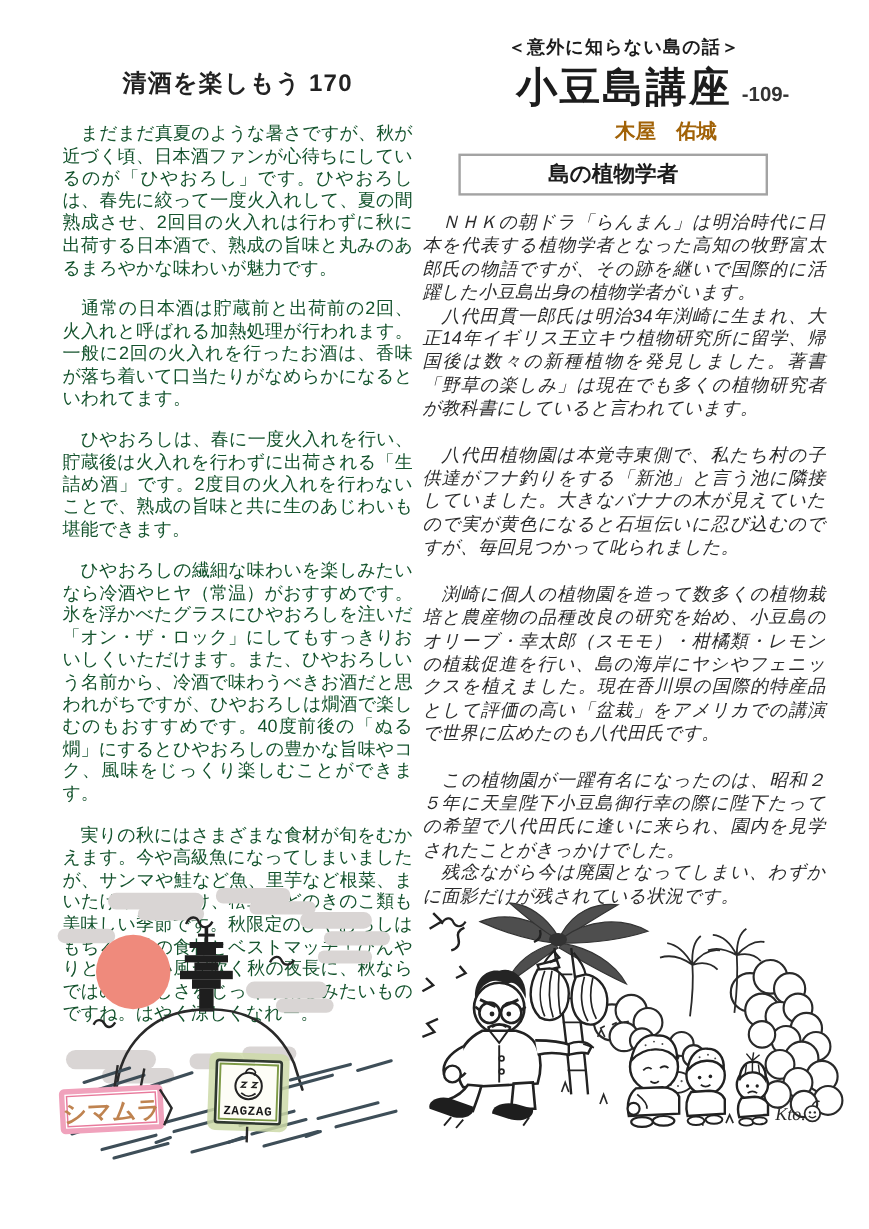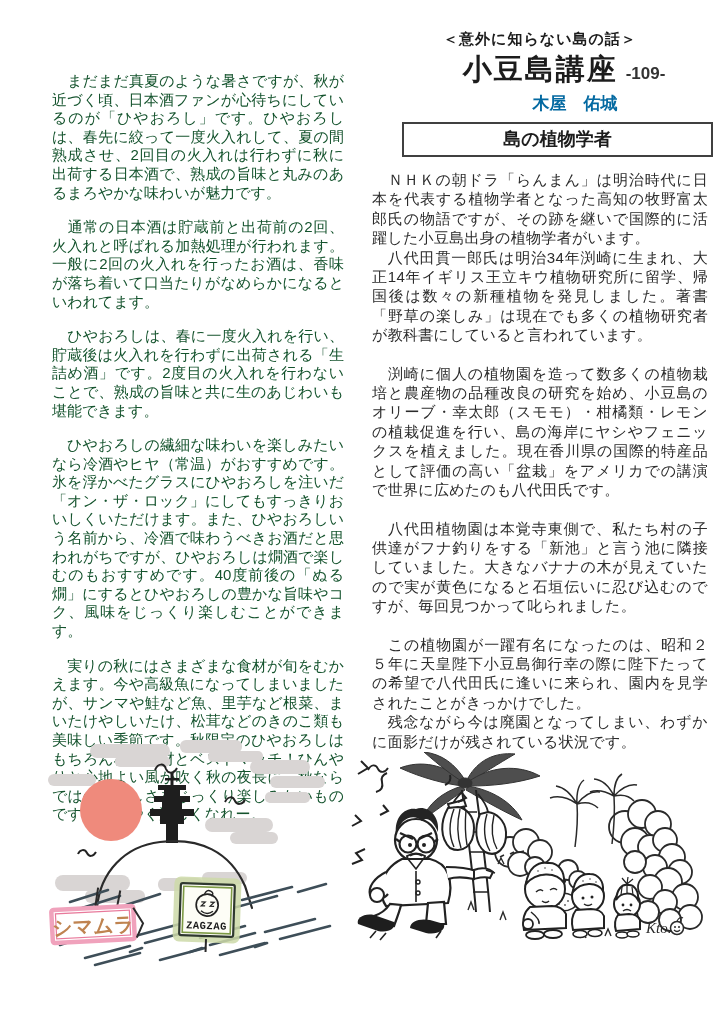--- a/index.html
+++ b/index.html
@@ -16,72 +16,73 @@
     font-size:20px;font-weight:bold;text-align:center;
     letter-spacing:1px;margin:0 0 20px 0;color:#222;
   }
   .col-left p{
     margin:16px;font-size:15px;line-height:18.6px;
     text-align:justify;text-justify:inter-ideograph;
     color:#14532d;word-break:break-all;
   }
 
   
-  .col-right{position:absolute;left:372px;top:30px;width:336px;}
+  .col-right{position:absolute;left:352px;top:30px;width:336px;}
   .kicker{font-size:15px;font-weight:bold;text-align:center;margin:0 0 1px 0;color:#1c1c1c;letter-spacing:1px;}
   .title-row{text-align:center;white-space:nowrap;margin:0;color:#1c1c1c;}
-  .big-title{font-size:29px;font-weight:bold;letter-spacing:2px;margin-left:48px;}
+  .big-title{font-size:34px;font-weight:bold;letter-spacing:2px;margin-left:48px;}
   .issue{font-size:17px;font-weight:bold;color:#333;margin-left:8px;}
-  .author{font-size:17px;font-weight:bold;text-align:center;padding-left:70px;margin:2px 0 7px 0;color:#0369a1;}
+  .author{font-size:17px;font-weight:bold;text-align:center;padding-left:70px;margin:2px 0 7px 0;color:#a16207;}
   .section-box{
-    border:2px solid #404040;width:311px;margin-left:30px;
+    border:2px solid #a3a3a3;width:258px;margin-left:30px;
     text-align:center;font-size:18px;font-weight:bold;
     padding:3px 0 4px 0;color:#1c1c1c;box-sizing:border-box;
   }
   .col-right .body{margin-top:13px;}
   .col-right p{
     margin:0;font-size:15px;line-height:19.4px;letter-spacing:0.3px;
     text-align:justify;text-justify:inter-ideograph;
-    color:#2b2b2b;word-break:break-all;
+    color:#2b2b2b;word-break:break-all;font-style:italic;
   }
   .col-right p.gap{margin-top:19px;}
 
   
   .illus{position:absolute;}
   .illus-left{left:30px;top:740px;width:330px;height:240px;}
   .illus-right{left:350px;top:752px;width:365px;height:200px;}
   svg text.sign-jp{font-family:"Liberation Sans","DejaVu Sans",sans-serif;font-weight:bold;}
   svg text.sign-en{font-family:"Liberation Mono","DejaVu Sans Mono",monospace;font-weight:bold;}
   svg text.sig{font-family:"Liberation Serif","DejaVu Serif",serif;font-style:italic;}
 </style>
 </head>
 <body>
 
 <div class="page">
 
   <div class="col-left">
+    <h1 class="title">清酒を楽しもう 170</h1>
     <p>　まだまだ真夏のような暑さですが、秋が近づく頃、日本酒ファンが心待ちにしているのが「ひやおろし」です。ひやおろしは、春先に絞って一度火入れして、夏の間熟成させ、2回目の火入れは行わずに秋に出荷する日本酒で、熟成の旨味と丸みのあるまろやかな味わいが魅力です。</p>
     <p>　通常の日本酒は貯蔵前と出荷前の2回、火入れと呼ばれる加熱処理が行われます。一般に2回の火入れを行ったお酒は、香味が落ち着いて口当たりがなめらかになるといわれてます。</p>
     <p>　ひやおろしは、春に一度火入れを行い、貯蔵後は火入れを行わずに出荷される「生詰め酒」です。2度目の火入れを行わないことで、熟成の旨味と共に生のあじわいも堪能できます。</p>
     <p>　ひやおろしの繊細な味わいを楽しみたいなら冷酒やヒヤ（常温）がおすすめです。氷を浮かべたグラスにひやおろしを注いだ「オン・ザ・ロック」にしてもすっきりおいしくいただけます。また、ひやおろしいう名前から、冷酒で味わうべきお酒だと思われがちですが、ひやおろしは燗酒で楽しむのもおすすめです。40度前後の「ぬる燗」にするとひやおろしの豊かな旨味やコク、風味をじっくり楽しむことができます。</p>
     <p>　実りの秋にはさまざまな食材が旬をむかえます。今や高級魚になってしまいましたが、サンマや鮭など魚、里芋など根菜、まいたけやしいたけ、松茸などのきのこ類も美味しい季節です。秋限定のひやおろしはもちろん秋の食材とベストマッチ！ひんやりと心地よい風が吹く秋の夜長に、秋ならではのおいしさをじっくり楽しみたいものですね。はやく涼しくなれー。</p>
   </div>
 
   <div class="col-right">
     <div class="kicker">＜意外に知らない島の話＞</div>
     <div class="title-row">
       <span class="big-title">小豆島講座</span><span class="issue">-109-</span>
     </div>
     <div class="author">木屋　佑城</div>
     <div class="section-box">島の植物学者</div>
     <div class="body">
       <p>　ＮＨＫの朝ドラ「らんまん」は明治時代に日本を代表する植物学者となった高知の牧野富太郎氏の物語ですが、その跡を継いで国際的に活躍した小豆島出身の植物学者がいます。</p>
       <p>　八代田貫一郎氏は明治34年渕崎に生まれ、大正14年イギリス王立キウ植物研究所に留学、帰国後は数々の新種植物を発見しました。著書「野草の楽しみ」は現在でも多くの植物研究者が教科書にしていると言われています。</p>
+      <p class="gap">　八代田植物園は本覚寺東側で、私たち村の子供達がフナ釣りをする「新池」と言う池に隣接していました。大きなバナナの木が見えていたので実が黄色になると石垣伝いに忍び込むのですが、毎回見つかって叱られました。</p>
       <p class="gap">　渕崎に個人の植物園を造って数多くの植物栽培と農産物の品種改良の研究を始め、小豆島のオリーブ・幸太郎（スモモ）・柑橘類・レモンの植栽促進を行い、島の海岸にヤシやフェニックスを植えました。現在香川県の国際的特産品として評価の高い「盆栽」をアメリカでの講演で世界に広めたのも八代田氏です。</p>
-      <p class="gap">　八代田植物園は本覚寺東側で、私たち村の子供達がフナ釣りをする「新池」と言う池に隣接していました。大きなバナナの木が見えていたので実が黄色になると石垣伝いに忍び込むのですが、毎回見つかって叱られました。</p>
       <p class="gap">　この植物園が一躍有名になったのは、昭和２５年に天皇陛下小豆島御行幸の際に陛下たっての希望で八代田氏に逢いに来られ、園内を見学されたことがきっかけでした。</p>
       <p>　残念ながら今は廃園となってしまい、わずかに面影だけが残されている状況です。</p>
     </div>
   </div>
 
   <svg class="illus illus-left" viewBox="0 0 330 240">
 
     <g fill="#d9d5d4">
       <rect x="60" y="4" width="80" height="14" rx="7"></rect>
         <rect x="85" y="16" width="55" height="11" rx="5"></rect>

